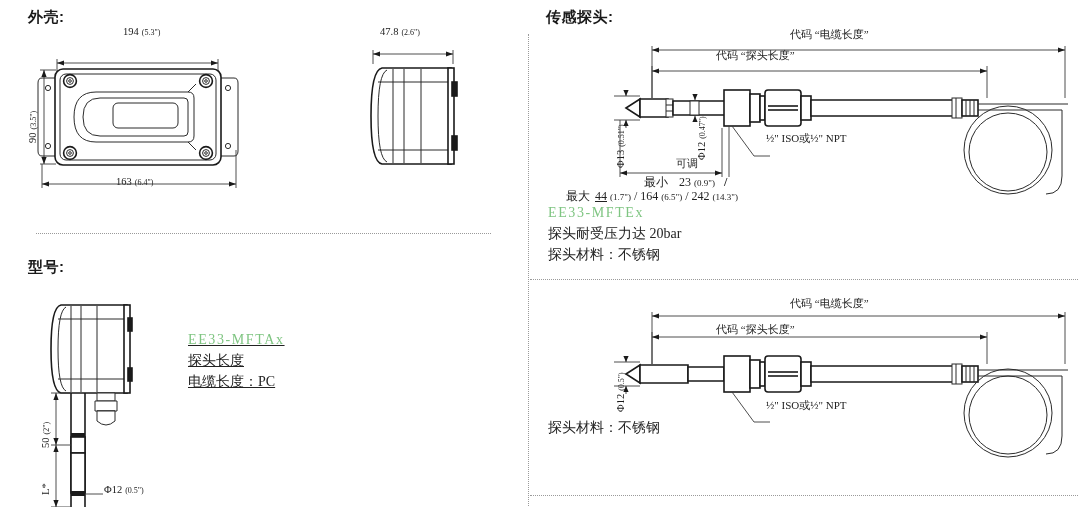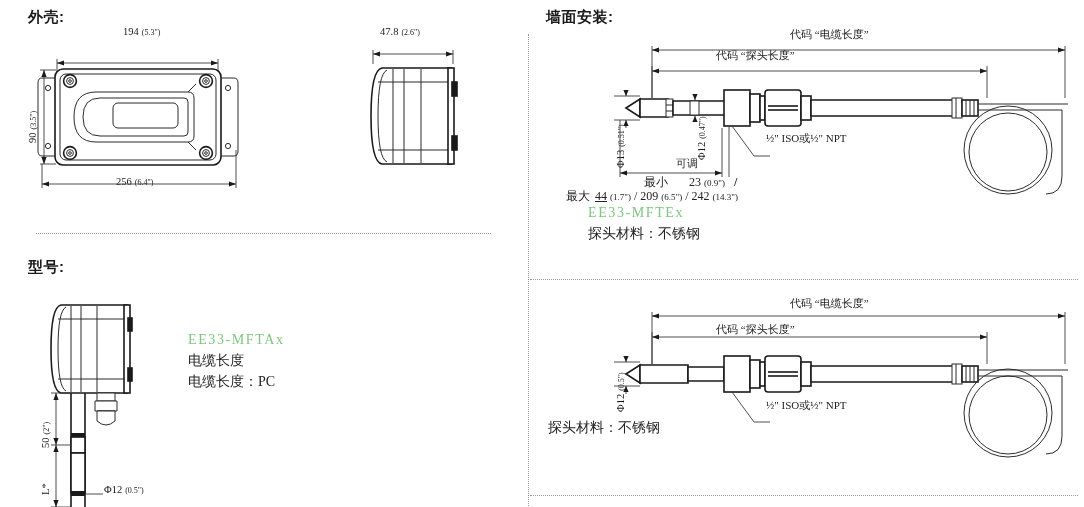--- a/index.html
+++ b/index.html
@@ -83,21 +83,21 @@
   <div class="abs hrule" style="left:530px;top:279px;width:548px;"></div>
   <div class="abs hrule" style="left:530px;top:495px;width:548px;"></div>
 
   <div class="abs heading" style="left:28px;top:8px;">外壳:</div>
 
   <div class="abs dim" style="left:123px;top:26px;">
     <span>194</span><span class="sm" style="margin-left:3px;">(5.3")</span>
   </div>
 
   <div class="abs dim" style="left:116px;top:176px;">
-    <span>256</span><span class="sm" style="margin-left:3px;">(6.4")</span>
+    <span>163</span><span class="sm" style="margin-left:3px;">(6.4")</span>
   </div>
 
   <div class="abs rot" style="left:27px;top:143px;">
     <div class="dim" style="white-space:nowrap;">
       <span>90</span><span class="sm" style="margin-left:3px;">(3.5")</span>
     </div>
   </div>
 
   <svg class="abs" width="250" height="150" style="left:20px;top:38px;">
 
@@ -178,23 +178,23 @@
     <line class="ln" x1="18" y1="44" x2="91" y2="44"></line>
     <line class="ln" x1="18" y1="112" x2="91" y2="112"></line>
 
     <rect class="ln-th fillw" x="88" y="30" width="6" height="96"></rect>
     <rect class="ln-th fillk" x="92" y="44" width="5" height="14"></rect>
     <rect class="ln-th fillk" x="92" y="98" width="5" height="14"></rect>
   </svg>
 
   <div class="abs heading" style="left:28px;top:258px;">型号:</div>
 
-  <div class="abs" style="left:188px;top:330px;">
+  <div class="abs" style="left:188px;top:330px;text-decoration:underline;">
     <div class="model-code">EE33-MFTAx</div>
-    <div class="model-line">电缆长度</div>
+    <div class="model-line">探头长度</div>
     <div class="model-line">电缆长度：PC</div>
   </div>
 
   <div class="abs rot" style="left:40px;top:448px;">
     <div class="dim" style="white-space:nowrap;">
       <span>50</span><span class="sm" style="margin-left:3px;">(2")</span>
     </div>
   </div>
   <div class="abs rot" style="left:40px;top:495px;">
     <div class="dim" style="white-space:nowrap;">
@@ -238,21 +238,21 @@
       <line x1="11" y1="160" x2="11" y2="222"></line>
       <path class="fillk" d="M11,108 l-2.6,7 h5.2 z" stroke="none"></path>
       <path class="fillk" d="M11,160 l-2.6,-7 h5.2 z" stroke="none"></path>
       <path class="fillk" d="M11,160 l-2.6,7 h5.2 z" stroke="none"></path>
       <path class="fillk" d="M11,222 l-2.6,-7 h5.2 z" stroke="none"></path>
     </g>
 
     <line class="dimln" x1="40" y1="209" x2="58" y2="209"></line>
   </svg>
 
-  <div class="abs heading" style="left:546px;top:8px;">墙面安装:</div>
+  <div class="abs heading" style="left:546px;top:8px;">传感探头:</div>
 
   <div class="abs dim-cn" style="left:790px;top:27px;">代码 “电缆长度”</div>
   <div class="abs dim-cn" style="left:716px;top:48px;">代码 “探头长度”</div>
 
   <div class="abs rot" style="left:615px;top:168px;">
     <div class="dim" style="white-space:nowrap;">
       <span>Φ13</span><span class="sm" style="margin-left:3px;">(0.51")</span>
     </div>
   </div>
   <div class="abs rot" style="left:696px;top:160px;">
@@ -260,29 +260,29 @@
       <span>Φ12</span><span class="sm" style="margin-left:3px;">(0.47")</span>
     </div>
   </div>
 
   <div class="abs dim-cn" style="left:766px;top:131px;">½" ISO或½" NPT</div>
 
   <div class="abs dim-cn" style="left:676px;top:156px;">可调</div>
 
   <div class="abs dim-big" style="left:644px;top:174px;">
     <span>最小</span>
-    <span style="margin-left:18px;">23</span><span class="sm" style="margin-left:3px;">(0.9")</span>
+    <span style="margin-left:8px;">23</span><span class="sm" style="margin-left:3px;">(0.9")</span>
     <span style="margin-left:6px;font-weight:bold;">/</span>
   </div>
 
   <div class="abs dim-big" style="left:566px;top:188px;">
     <span>最大</span>
     <span style="margin-left:2px;text-decoration:underline;">44</span><span class="sm" style="margin-left:3px;">(1.7")</span>
     <span>/</span>
-    <span>209</span><span class="sm" style="margin-left:3px;">(6.5")</span>
+    <span>164</span><span class="sm" style="margin-left:3px;">(6.5")</span>
     <span>/</span>
     <span>242</span><span class="sm" style="margin-left:3px;">(14.3")</span>
   </div>
 
   <svg class="abs" width="470" height="175" style="left:610px;top:32px;">
 
     <g class="dimln">
       <line x1="42" y1="14" x2="42" y2="66"></line>
       <line x1="455" y1="14" x2="455" y2="66"></line>
       <line x1="42" y1="18" x2="455" y2="18"></line>
@@ -357,22 +357,23 @@
     <circle class="ln" cx="398" cy="118" r="44"></circle>
     <circle class="ln" cx="398" cy="120" r="39"></circle>
     <path class="ln" d="M452,144 q0,18 -16,18"></path>
 
     <path class="dimln" d="M122,94 l22,30"></path>
     <line class="dimln" x1="144" y1="124" x2="160" y2="124"></line>
 
     <line class="dimln" x1="119" y1="94" x2="119" y2="145"></line>
   </svg>
 
-  <div class="abs" style="left:548px;top:203px;margin-left:40px;">
+  <div class="abs" style="left:548px;top:203px;">
     <div class="model-code">EE33-MFTEx</div>
+    <div class="model-line">探头耐受压力达 20bar</div>
     <div class="model-line">探头材料：不锈钢</div>
   </div>
 
   <div class="abs dim-cn" style="left:790px;top:296px;">代码 “电缆长度”</div>
   <div class="abs dim-cn" style="left:716px;top:322px;">代码 “探头长度”</div>
 
   <div class="abs rot" style="left:615px;top:412px;">
     <div class="dim" style="white-space:nowrap;">
       <span>Φ12</span><span class="sm" style="margin-left:3px;">(0.5")</span>
     </div>

